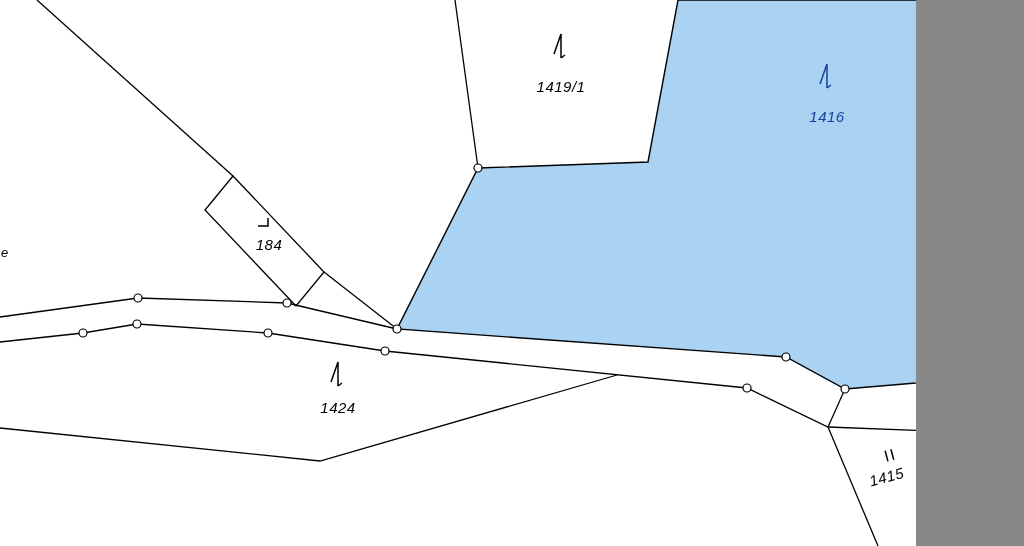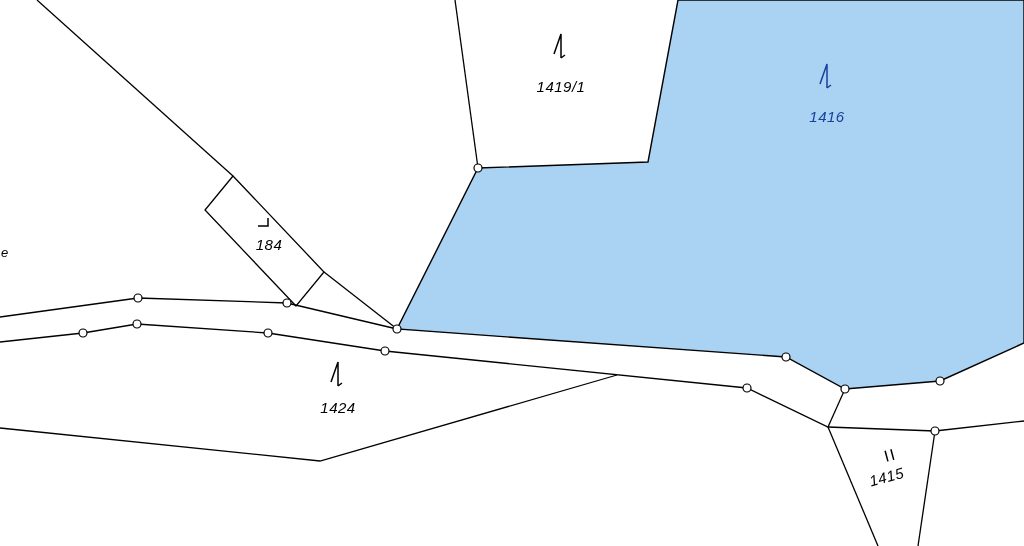--- a/index.html
+++ b/index.html
@@ -1,17 +1,17 @@
 <!DOCTYPE html>
 <html><head>
 <meta charset="utf-8">
 <style>
   html,body{margin:0;padding:0;background:#888;}
   #map-viewport{
-    width:1024px;height:546px;overflow:hidden;position:relative;
+    width:916px;height:546px;overflow:hidden;position:relative;
     background:#84cc16;font-family:"Liberation Sans",sans-serif;
   }
   #map-svg{display:block;width:1024px;height:546px;}
   .plabel{
     font-family:"Liberation Sans",sans-serif;
     font-style:italic;
     font-size:15px;
     letter-spacing:0.5px;
   }
   .pfrag{

